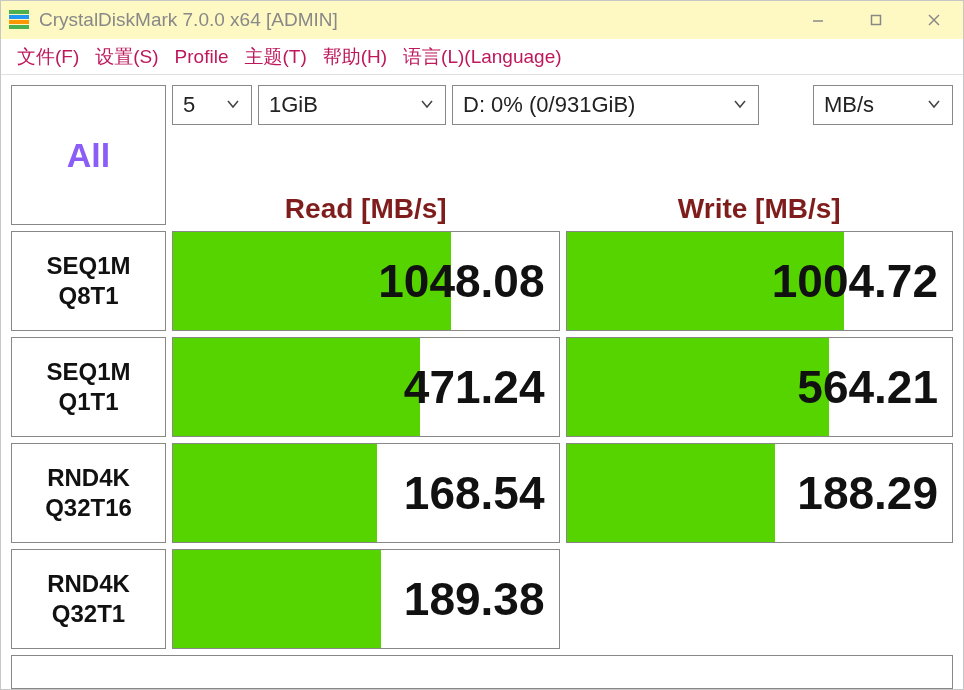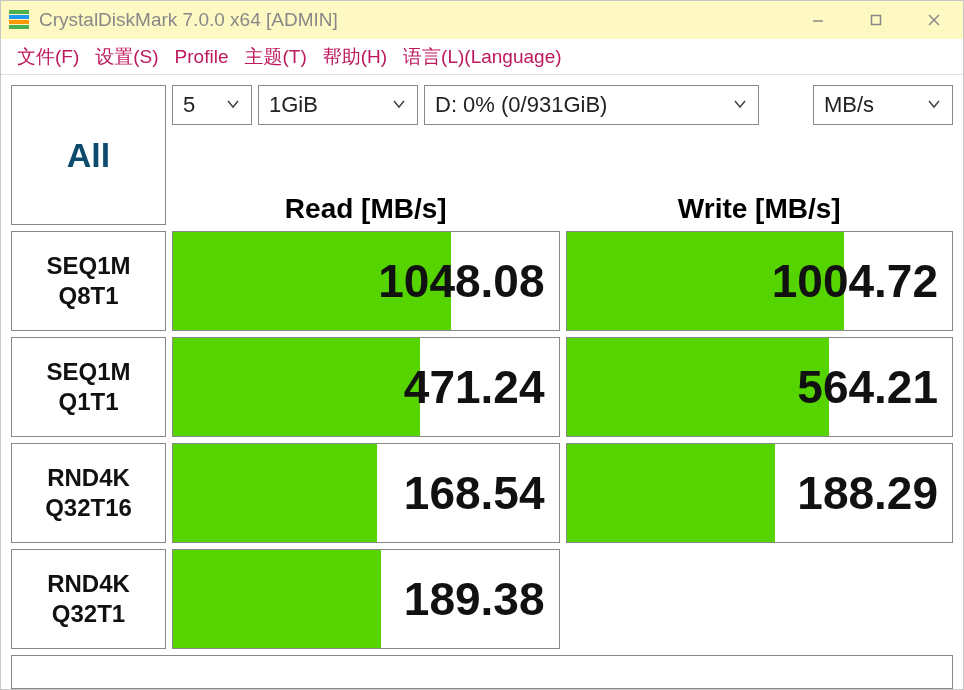--- a/index.html
+++ b/index.html
@@ -16,27 +16,27 @@
   .titlebar .win-btn { width: 58px; display: flex; align-items: center; justify-content: center; color: #888; font-size: 14px; }
   .titlebar .win-btn svg { stroke: #888; fill: none; }
   .menubar { height: 36px; display: flex; align-items: center; padding: 0 10px; color: #be185d; font-size: 19px; gap: 4px; border-bottom: 1px solid #e0e0e0; }
   .menubar .menu-item { padding: 2px 6px; }
   .content { flex: 1; padding: 10px 10px 0 10px; display: flex; flex-direction: column; }
   .top-row { display: flex; height: 40px; gap: 6px; margin-bottom: 6px; }
   .all-cell { width: 155px; }
   .dropdown { border: 1px solid #888; background: #fff; display: flex; align-items: center; padding: 0 10px; font-size: 22px; color: #222; position: relative; }
   .dropdown .chev { margin-left: auto; }
   .dd-count { width: 80px; }
-  .dd-size { width: 160px; }
+  .dd-size { width: 188px; }
   .dd-drive { flex: 1; }
   .dd-unit { width: 140px; margin-left: 48px; }
   .grid { flex: 1; display: grid; grid-template-columns: 155px 1fr 1fr; grid-template-rows: 94px repeat(4, 1fr) 34px; gap: 6px; }
   .cell { border: 1px solid #888; background: #fff; display: flex; align-items: center; justify-content: center; text-align: center; }
-  .all-btn { grid-row: 1 / 2; grid-column: 1 / 2; font-size: 34px; font-weight: 700; color: #0c4a6e; margin-top:-46px; height:140px; }
-  .hdr { font-size: 28px; font-weight: 700; color: #000000; border: none; }
+  .all-btn { grid-row: 1 / 2; grid-column: 1 / 2; font-size: 34px; font-weight: 700; color: #8b5cf6; margin-top:-46px; height:140px; }
+  .hdr { font-size: 28px; font-weight: 700; color: #7f1d1d; border: none; }
   .hdr-holder { display:flex; align-items:flex-end; justify-content:center; height:94px; border:none; }
   .row-label { flex-direction: column; font-size: 24px; font-weight: 700; color: #111; line-height: 1.25; }
   .result { position: relative; display: flex; align-items: center; justify-content: flex-end; padding: 0 14px; font-size: 46px; font-weight: 800; color: #111; overflow: hidden; }
   .result .bar { position: absolute; left: 0; top: 0; bottom: 0; background: #55d400; }
   .result .val { position: relative; z-index: 1; }
   .status { grid-column: 1 / 4; border: 1px solid #888; background: #fff; }
   .chev-svg { width: 16px; height: 16px; }
 </style>
 </head>
 <body>

